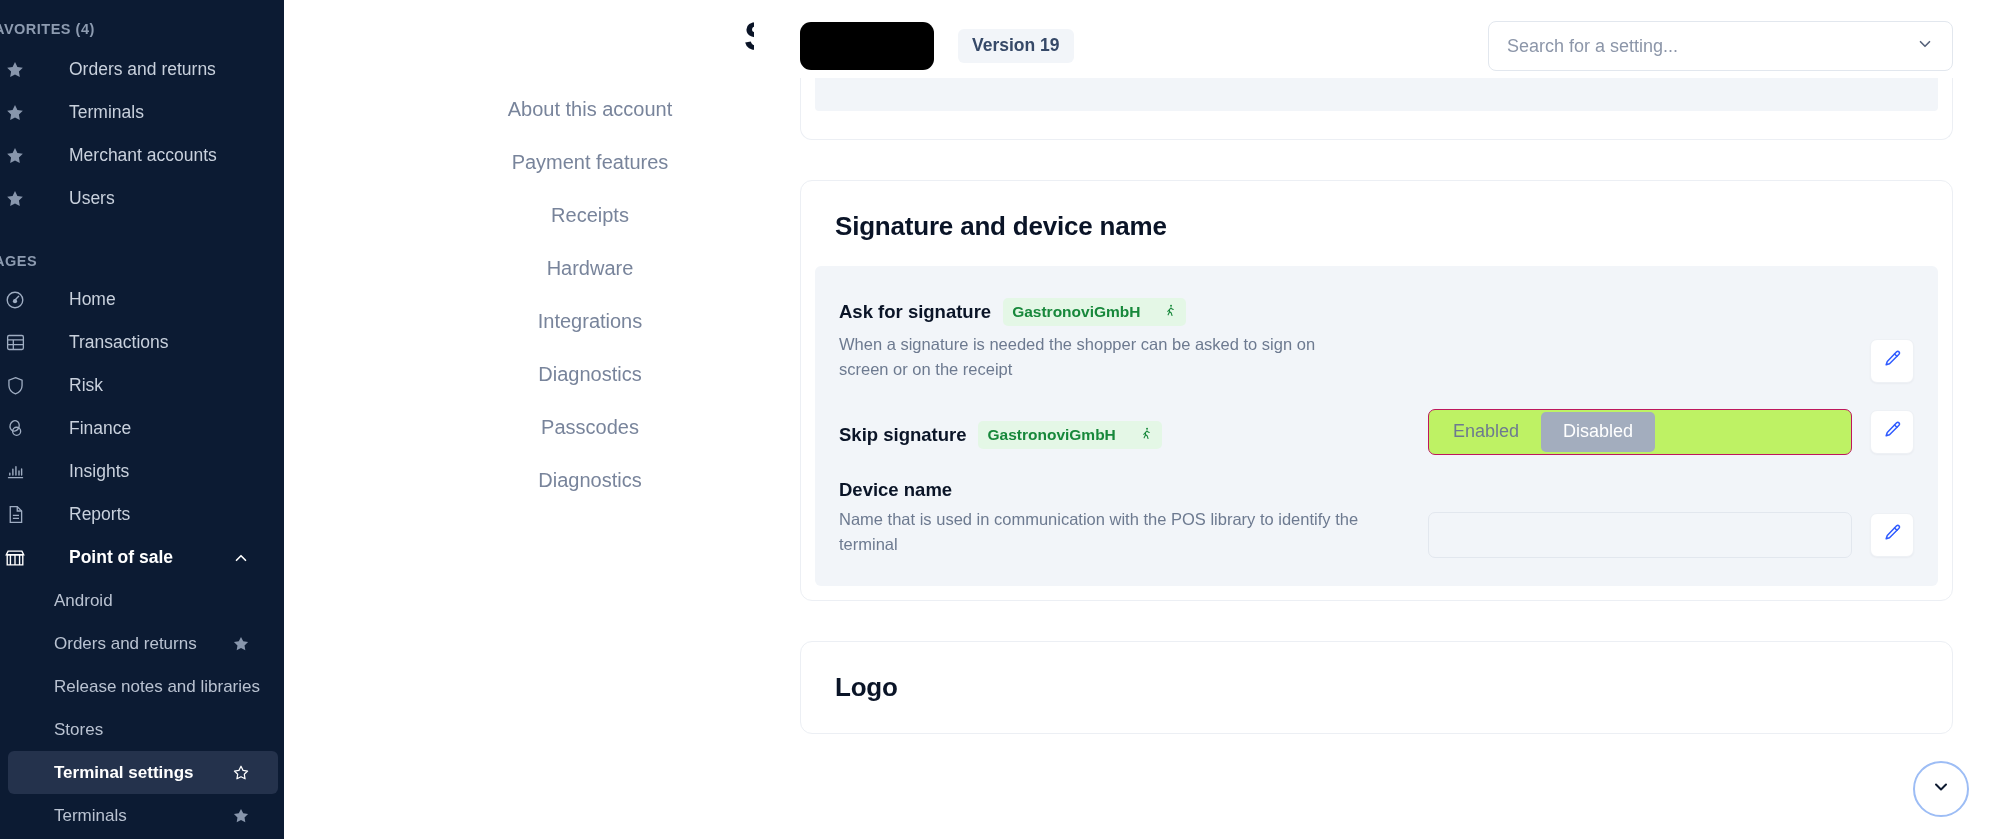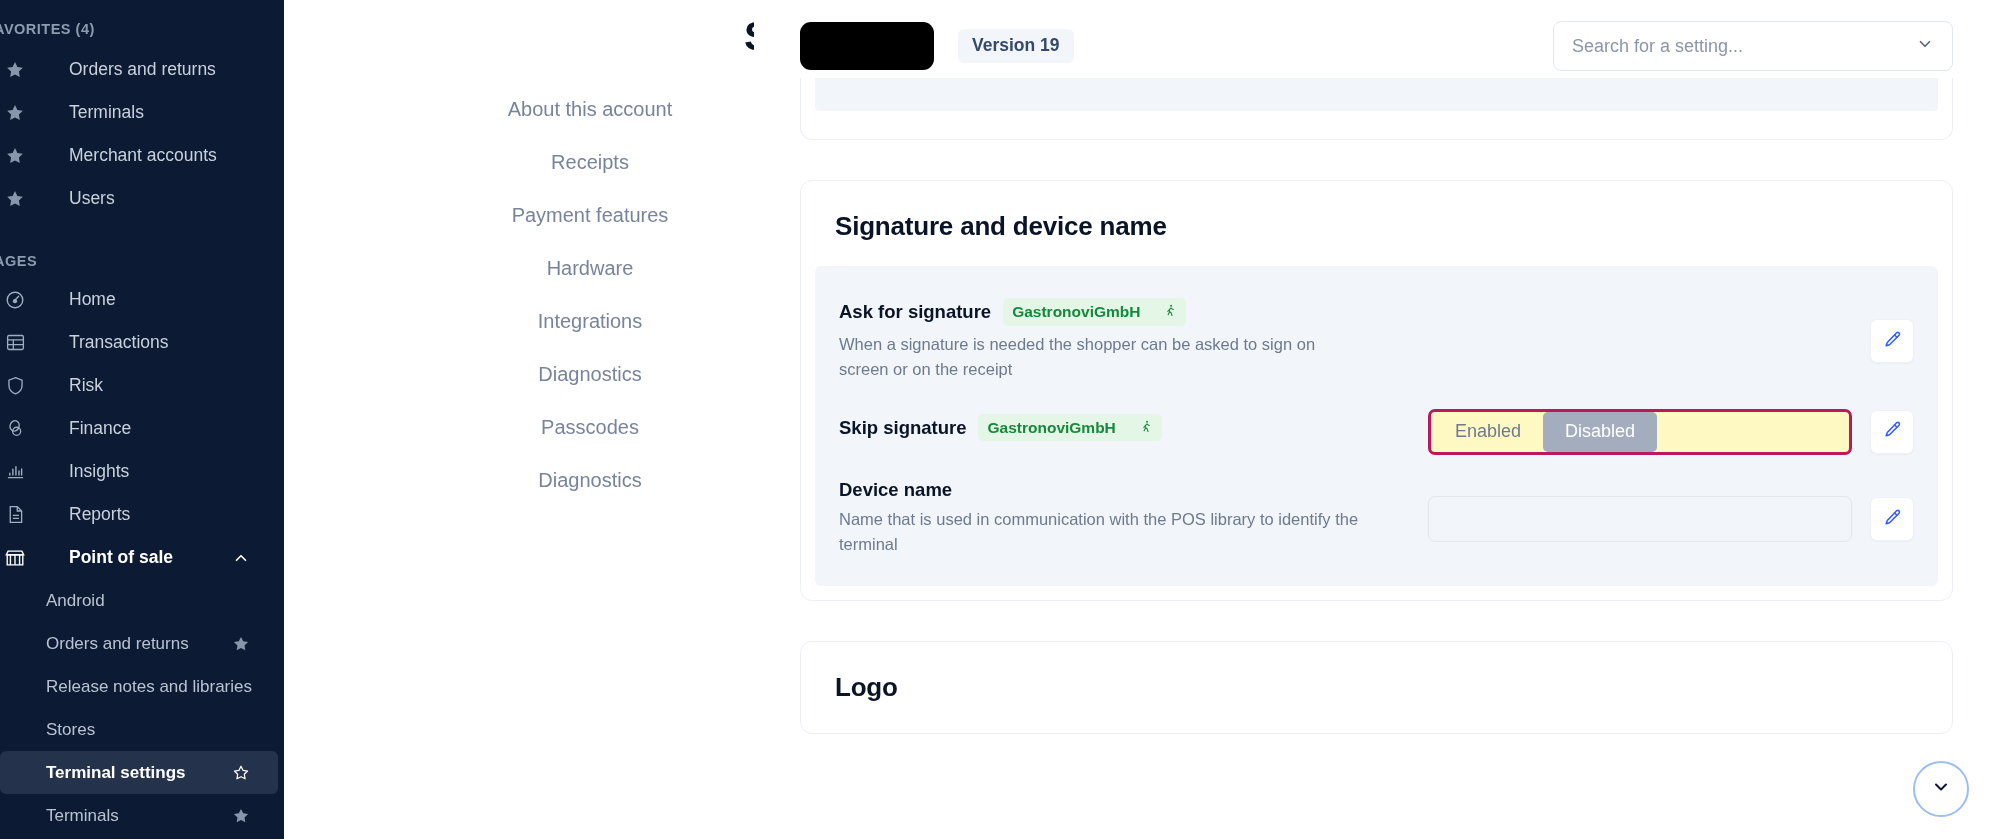--- a/index.html
+++ b/index.html
@@ -45,21 +45,21 @@
     margin-right: 6px;
     gap: 31px;
   }
   .side-item .ico {
     width: 46px; min-width: 46px;
     display: flex; align-items: center; justify-content: center;
     margin-left: -8px;
   }
   .side-item .ico svg { display: block; }
   .side-item .lbl { flex: 1; }
-  .side-item.sub { padding-left: 46px; font-size: 17px; color: #b9c2d1; }
+  .side-item.sub { padding-left: 46px; font-size: 17px; color: #b9c2d1; margin-left: 8px; }
   .side-item.sub .lbl { padding-left: 0; }
   .side-item.bold .lbl { font-weight: 700; color: #fff; }
   .side-item.active { background: #24324c; }
   .side-item.active .lbl { color:#ffffff; font-weight: 700; }
   .fav-star { margin-right: 28px; display:flex; align-items:center; }
   .chev-up { margin-right: 28px; display:flex; align-items:center;}
 
   
   .settings-nav {
     width: 470px; min-width: 470px;
@@ -115,21 +115,21 @@
     background: #f2f5f9;
     color: #364968;
     font-size: 17.5px;
     font-weight: 700;
     border-radius: 6px;
     padding: 8px 14px;
     line-height: 1;
   }
   .search-wrap {
     margin-left: auto;
-    width: 400px;
+    width: 465px;
     height: 50px;
     border: 1px solid #e2e7ee;
     border-radius: 8px;
     display: flex;
     align-items: center;
     padding: 0 18px;
     color: #8c96a9;
     font-size: 18px;
   }
   .search-wrap .sel { flex:1; }
@@ -165,21 +165,21 @@
     letter-spacing: -.2px;
   }
   .panel {
     background: #f2f5f9;
     margin: 0 14px 14px 14px;
     border-radius: 6px;
     padding: 24px 24px 24px 24px;
   }
   .row {
     display: flex;
-    align-items: center;
+    align-items: flex-end;
     padding: 8px 0 16px 0;
   }
   .row:last-child { padding-bottom: 4px; }
   .row .info { width: 564px; min-width: 564px; padding-right: 20px; }
   .row .title-line { display: flex; align-items: center; gap: 12px; margin-bottom: 6px;}
   .row .r-title { font-size: 18.5px; font-weight: 700; color: #0a1427; }
   .acct-badge {
     background: #e4f7e6;
     color: #17883b;
     font-size: 15.5px;
@@ -211,22 +211,22 @@
     display: flex; align-items: center;
     padding: 0 18px;
     font-size: 18px;
     color: #8c96a9;
     background: transparent;
   }
   .select-box .v { flex: 1; }
   .select-box.empty { background: transparent; }
   .seg {
     display: inline-flex;
-    background: #fef9c3;
-    border: 3px solid #be185d;
+    background: #bef264;
+    border: 1px solid #be185d;
     border-radius: 7px;
     padding: 2px;
     height: 46px;
     align-items: center;
   }
   .seg .opt {
     font-size: 18px;
     padding: 0 22px;
     height: 40px;
     display: flex; align-items: center;
@@ -418,24 +418,24 @@
     </div>
   </nav>
 
   <section class="settings-nav">
     <h1 class="settings-title">Settings</h1>
     <div class="snav-wrap">
       <div class="snav-item">
         <span>About this account</span>
       </div>
       <div class="snav-item">
+        <span>Payment features</span>
+      </div>
+      <div class="snav-item">
         <span>Receipts</span>
-      </div>
-      <div class="snav-item">
-        <span>Payment features</span>
       </div>
       <div class="snav-item">
         <span>Hardware</span>
       </div>
       <div class="snav-item">
         <span>Integrations</span>
       </div>
       <div class="snav-item">
         <span>Diagnostics</span>
       </div>

